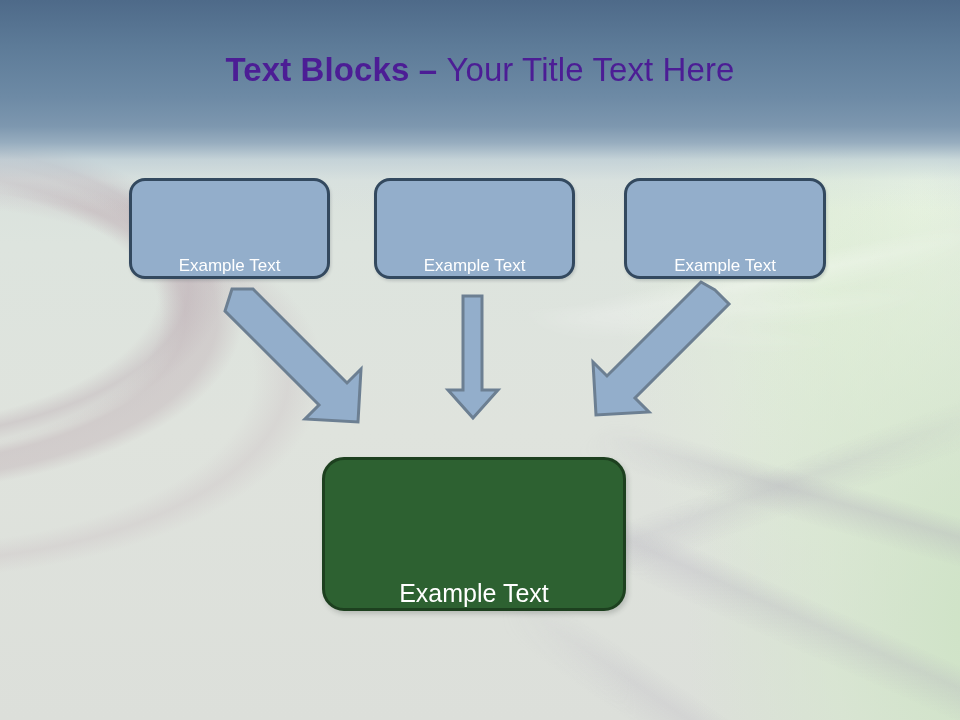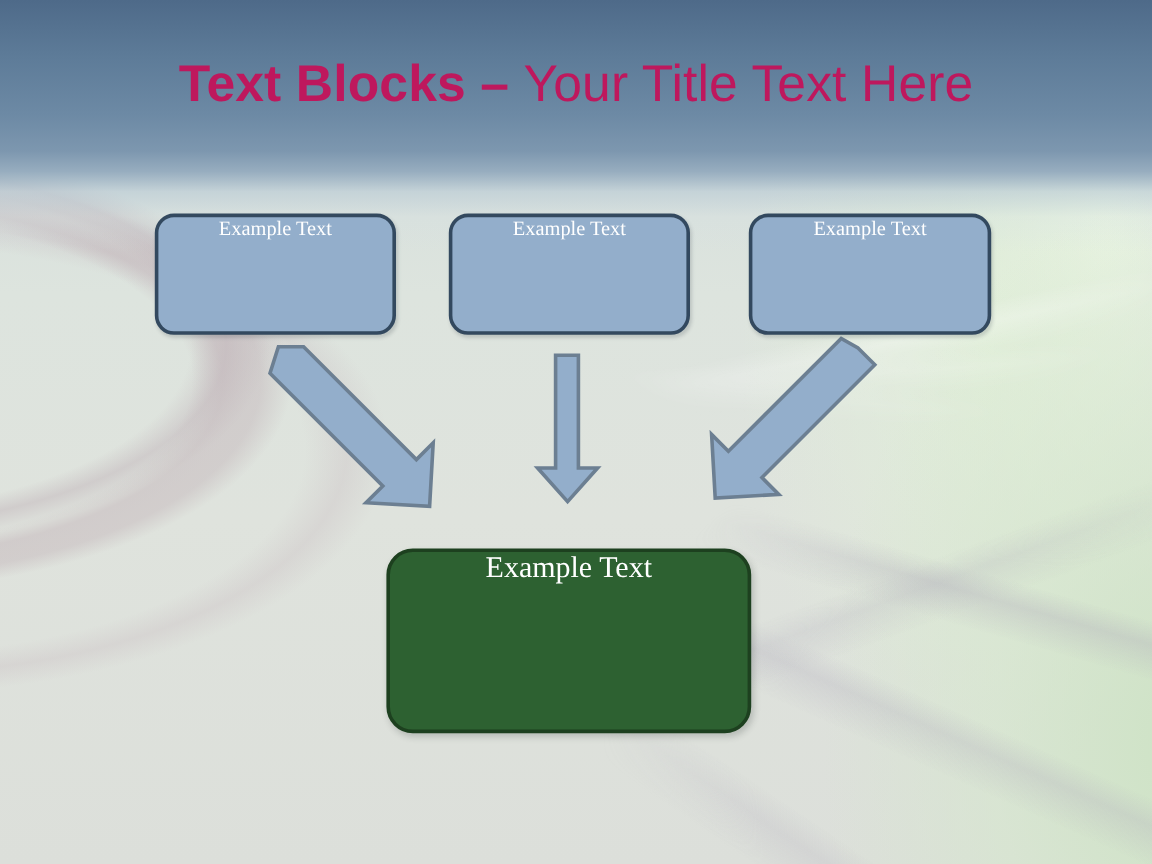--- a/index.html
+++ b/index.html
@@ -91,39 +91,38 @@
       rgba(222,230,228,0.0) 100%);
   }
 
   
   .title {
     position: absolute;
     left: 0;
     top: 48px;
     width: 960px;
     text-align: center;
-    color: #be185d;
-    font-size: 43px;
+    color: #4c1d95;
+    font-size: 33px;
     line-height: 44px;
     letter-spacing: 0.1px;
     white-space: nowrap;
   }
   .title .strong { font-weight: bold; }
   .title .light  { font-weight: normal; }
 
   
   .node {
     position: absolute;
     box-sizing: border-box;
     display: flex;
-    align-items: flex-start;
+    align-items: flex-end;
     justify-content: center;
     color: #ffffff;
     text-align: center;
-    font-family: Liberation Serif, serif;
   }
 
   .node-blue {
     background: #93aecb;
     border: 3px solid #33495f;
     border-radius: 16px;
     font-size: 17px;
     box-shadow: 1px 2px 3px rgba(60,70,80,0.20);
   }
 

